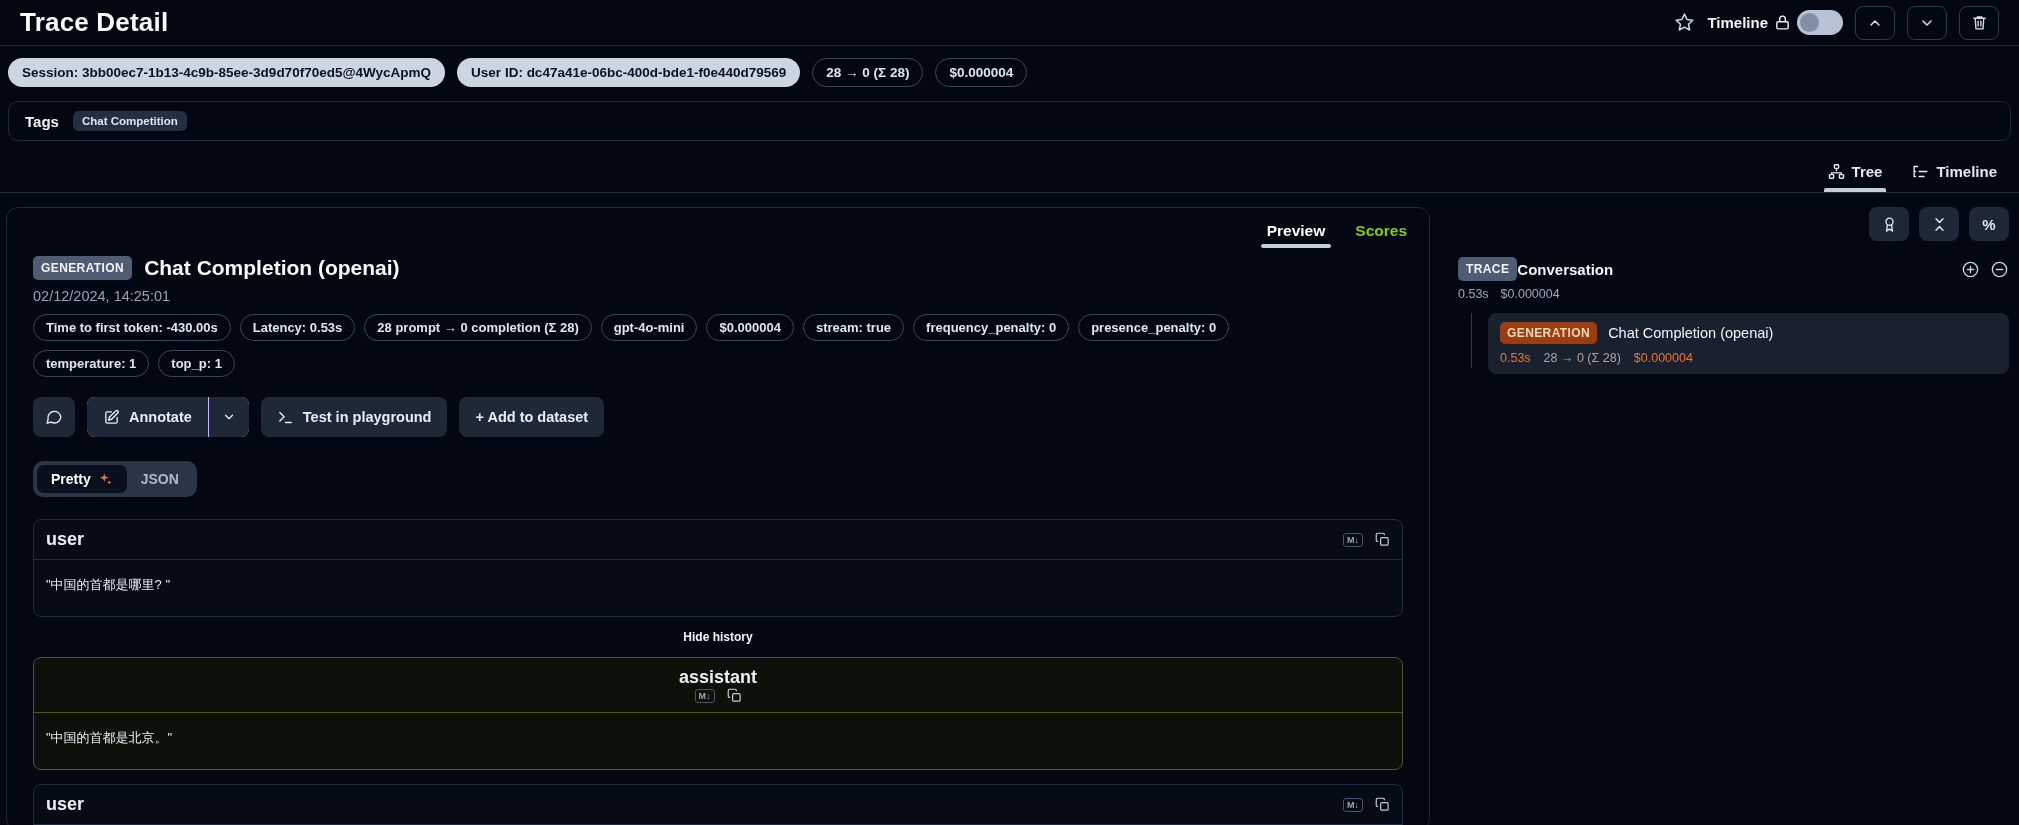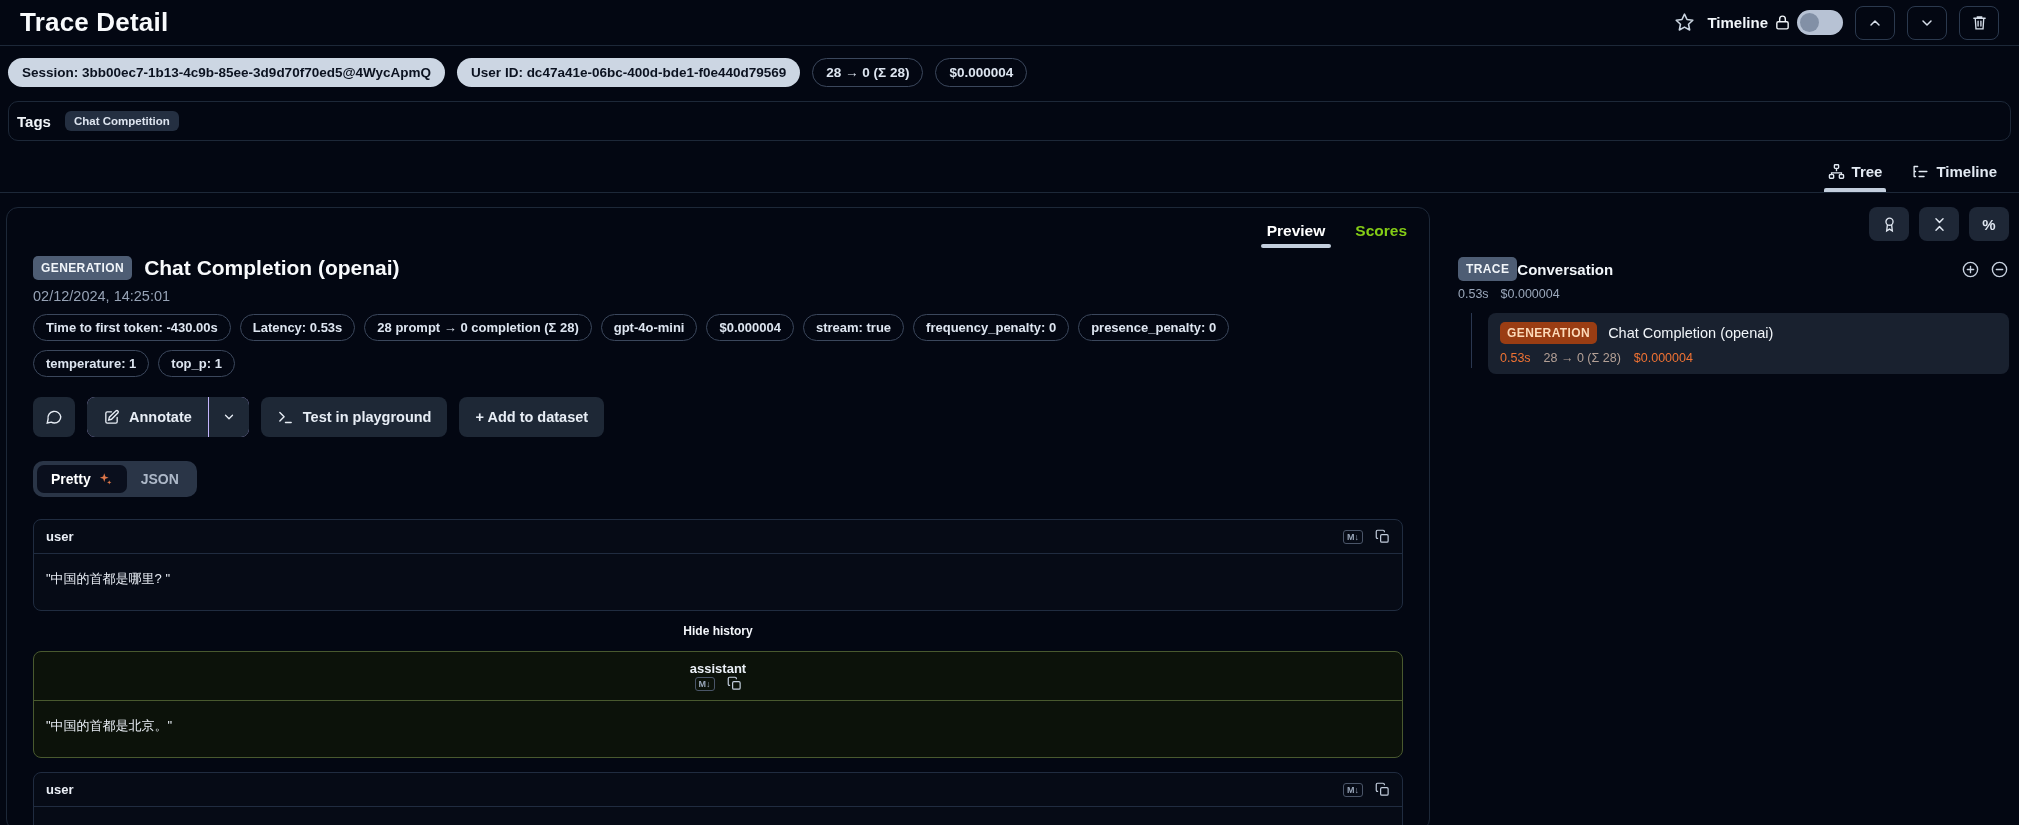--- a/index.html
+++ b/index.html
@@ -33,21 +33,21 @@
   .pill-light {
     background:#ccd6e3; color:#0b1220; font-weight:700; font-size:13.5px;
     padding:7px 14px; border-radius:999px; cursor:pointer;
   }
   .pill-outline {
     border:1px solid #3b475c; color:#dde5f0; font-weight:700; font-size:13.5px;
     padding:6px 13px; border-radius:999px; background:transparent;
   }
 
   
-  .tags-row { margin:2px 8px 10px; border:1px solid #1d2838; border-radius:10px; padding:9px 8px; display:flex; align-items:center; gap:14px; }
+  .tags-row { margin:2px 8px 10px; border:1px solid #1d2838; border-radius:10px; padding:9px 16px; display:flex; align-items:center; gap:14px; }
   .tags-label { font-size:15px; font-weight:700; color:#f1f5f9; }
   .tag-chip { background:#242f41; color:#dde4ef; font-size:11.5px; font-weight:700; padding:4px 9px; border-radius:6px; cursor:pointer; }
 
   
   .viewtabs-row { display:flex; justify-content:flex-end; gap:30px; padding:0 22px; border-bottom:1px solid #1d2838; height:42px; }
   .viewtab { display:flex; align-items:center; gap:7px; font-size:15px; font-weight:600; color:#e3eaf3; position:relative; cursor:pointer; }
   .viewtab.active::after { content:""; position:absolute; left:-4px; right:-4px; bottom:0; height:4px; background:#c3cedd; border-radius:2px 2px 0 0; }
 
   
   .main { display:flex; align-items:flex-start; gap:28px; padding:14px 10px 0 6px; }
@@ -86,21 +86,21 @@
   
   .fmt-toggle { margin-top:24px; display:inline-flex; align-items:flex-end; background:#2a3547; border-radius:10px; padding:4px; }
   .fmt-seg { display:flex; align-items:center; gap:7px; font-size:14px; font-weight:600; color:#aeb9c9; padding:6px 14px; border-radius:7px; cursor:pointer; }
   .fmt-seg.active { background:#0a0f1d; color:#ffffff; }
 
   
   .messages { margin-top:22px; display:flex; flex-direction:column; gap:0; }
   .msg-box { border:1px solid #202c40; border-radius:8px; background:#060b16; }
   .msg-box + .msg-box { margin-top:14px; }
   .msg-head { display:flex; align-items:center; justify-content:space-between; padding:9px 12px; border-bottom:1px solid #202c40; }
-  .msg-role { font-size:13px; font-weight:600; color:#eaeff6; }
+  .msg-role { font-size:18px; font-weight:600; color:#eaeff6; }
   .msg-tools { display:flex; align-items:center; gap:12px; color:#c3cedd; }
   .md-chip { border:1px solid #4a5568; border-radius:3px; font-size:9px; font-weight:700; color:#9aa7ba; padding:1px 3px; cursor:pointer; }
   .msg-content { padding:16px 12px 22px; font-size:13px; color:#e9eef5; }
   .msg-box.assistant { border-color:#49592f; background:#0c120a; }
   .msg-box.assistant .msg-head { border-bottom-color:#49592f;flex-direction:column; }
   .hide-history { text-align:center; margin:13px 0; font-size:12px; font-weight:600; color:#f3f6fa; cursor:pointer; }
 
   
   .tree-panel { flex:1; min-width:0; }
   .tree-toolbar { display:flex; justify-content:flex-end; gap:10px; }

